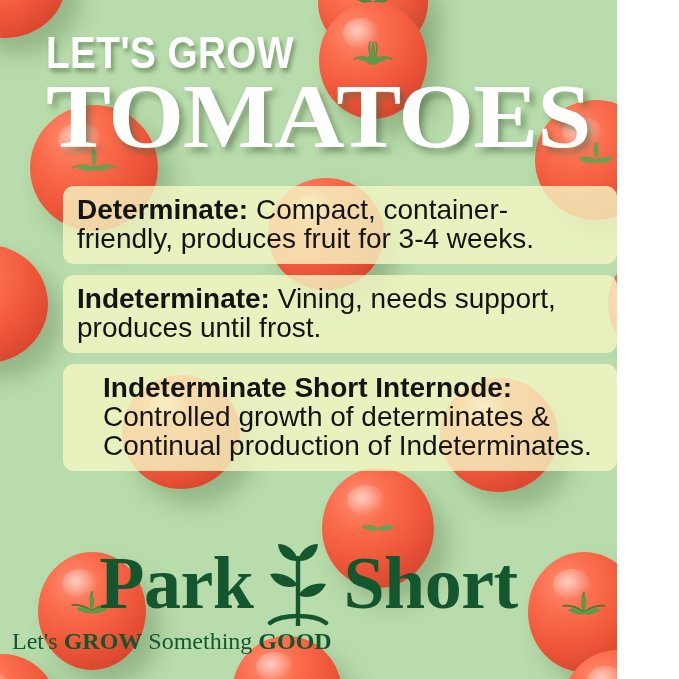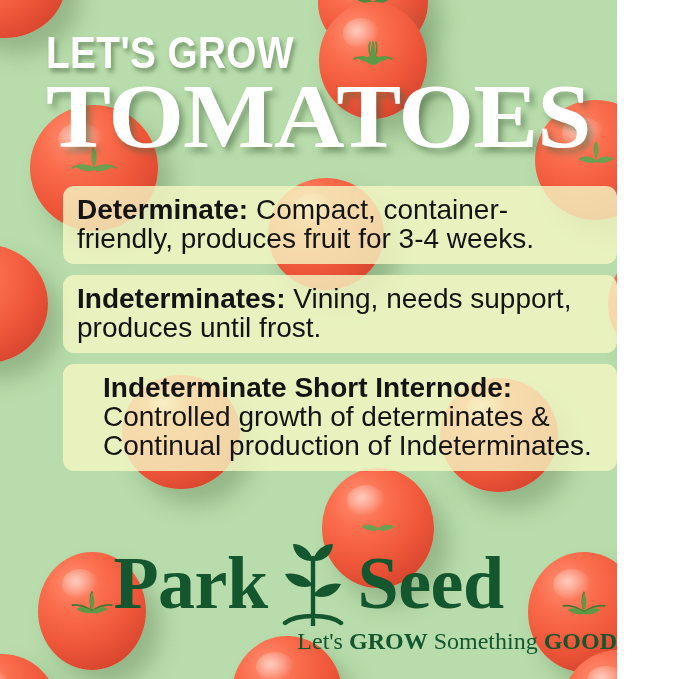--- a/index.html
+++ b/index.html
@@ -106,21 +106,21 @@
   .card:last-child { margin-bottom: 0; padding-left: 40px; }
   .card .term { font-weight: 700; }
 
   
   .logo-block {
     position: absolute;
     left: 0;
     right: 0;
     top: 540px;
     z-index: 3;
-    text-align: right;
+    text-align: left;
   }
   .logo-row {
     display: flex;
     align-items: center;
     justify-content: center;
     gap: 8px;
   }
   .logo-word {
     font-family: "Liberation Serif", serif;
     font-weight: 700;
@@ -304,21 +304,21 @@
     <div class="bigword">TOMATOES</div>
   </div>
 
   <div class="cards">
 
     <div class="card">
       <span class="term">Determinate:</span><span class="desc"> Compact, container-friendly, produces fruit for 3-4 weeks.</span>
     </div>
 
     <div class="card">
-      <span class="term">Indeterminates:</span><span class="desc"> Vining, needs support, produces until frost.</span>
+      <span class="term">Indeterminate:</span><span class="desc"> Vining, needs support, produces until frost.</span>
     </div>
 
     <div class="card">
       <span class="term">Indeterminate Short Internode:</span><span class="desc"> Controlled growth of determinates &amp; Continual production of Indeterminates.</span>
     </div>
 
   </div>
 
   <div class="logo-block">
     <div class="logo-row">
@@ -334,20 +334,20 @@
           </g>
           <g fill="#14562e">
             <path d="M35 20 C32 10 24 4 15 4 C16 15 24 21 34 21 Z"></path>
             <path d="M35 20 C38 10 46 4 55 4 C54 15 46 21 36 21 Z"></path>
             <path d="M34 44 C28 36 17 32 7 34 C12 45 23 49 33 46 Z"></path>
             <path d="M36 54 C42 46 53 42 63 44 C58 55 47 59 37 56 Z"></path>
           </g>
         </svg>
       </span>
 
-      <span class="logo-word">Seed</span>
+      <span class="logo-word">Short</span>
     </div>
     <div class="tagline">
       <span class="n">Let's </span><span class="b">GROW</span><span class="n"> Something </span><span class="b">GOOD</span>
     </div>
   </div>
 
 </div>
 
 </body></html>

